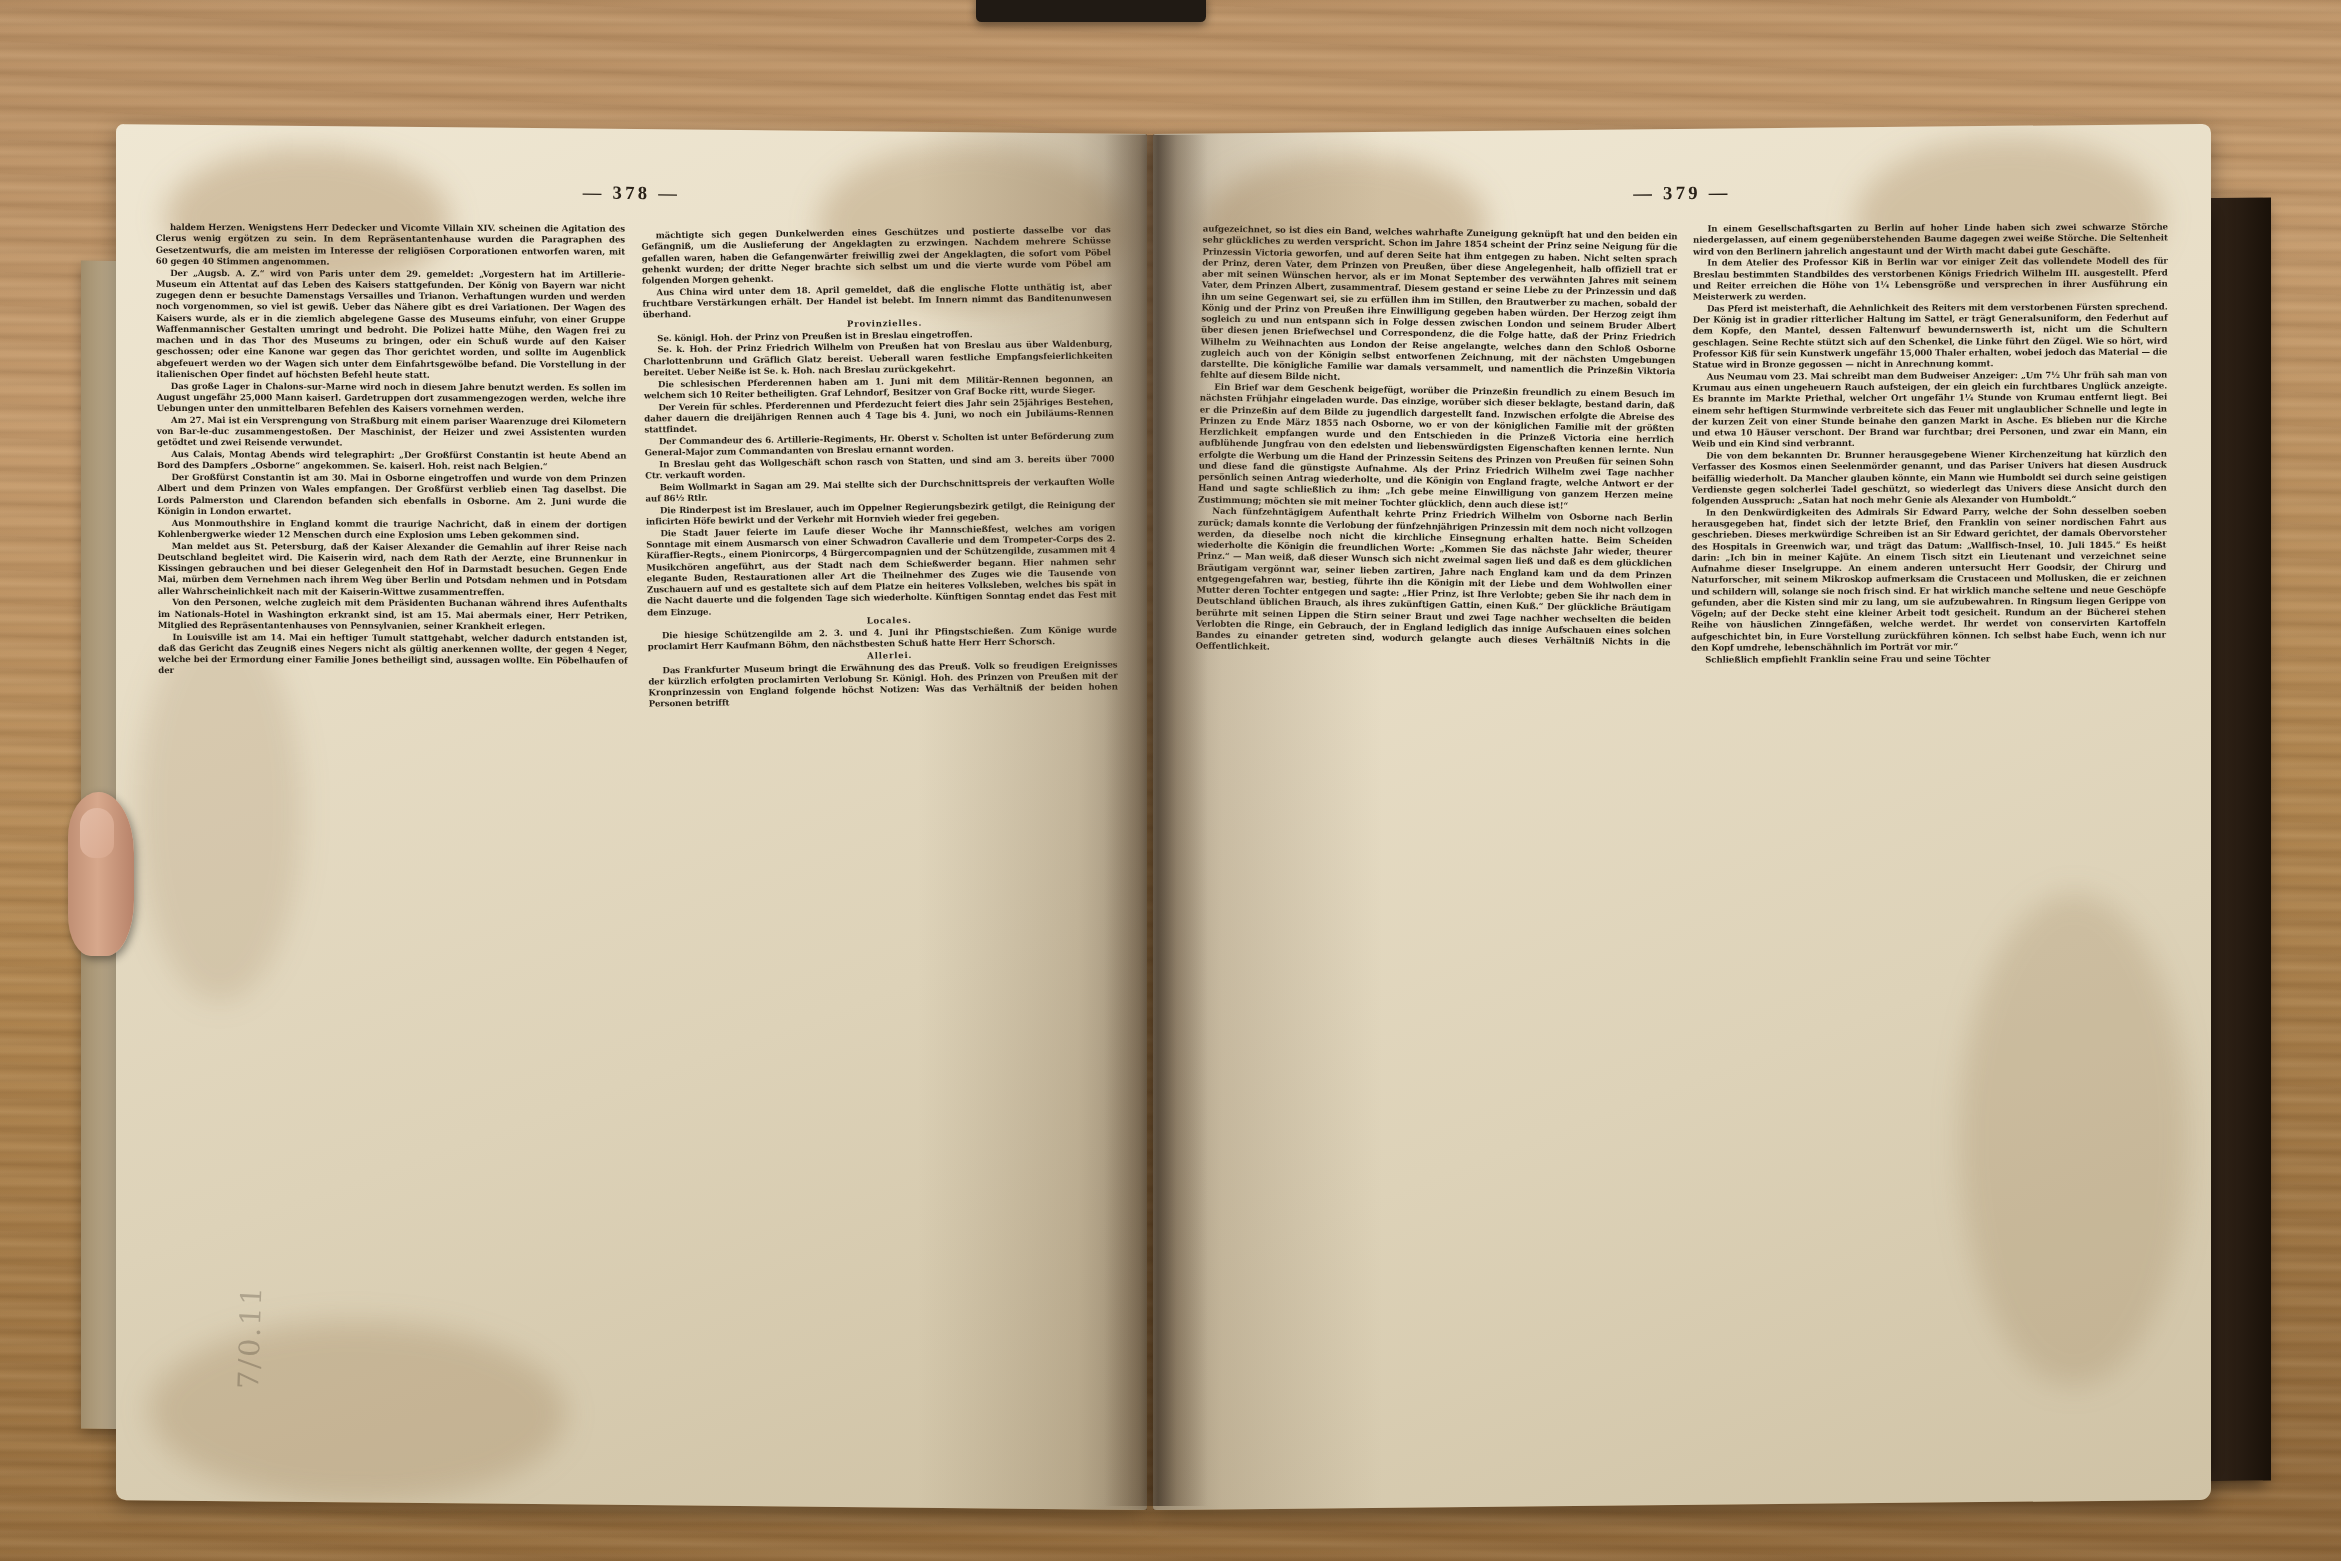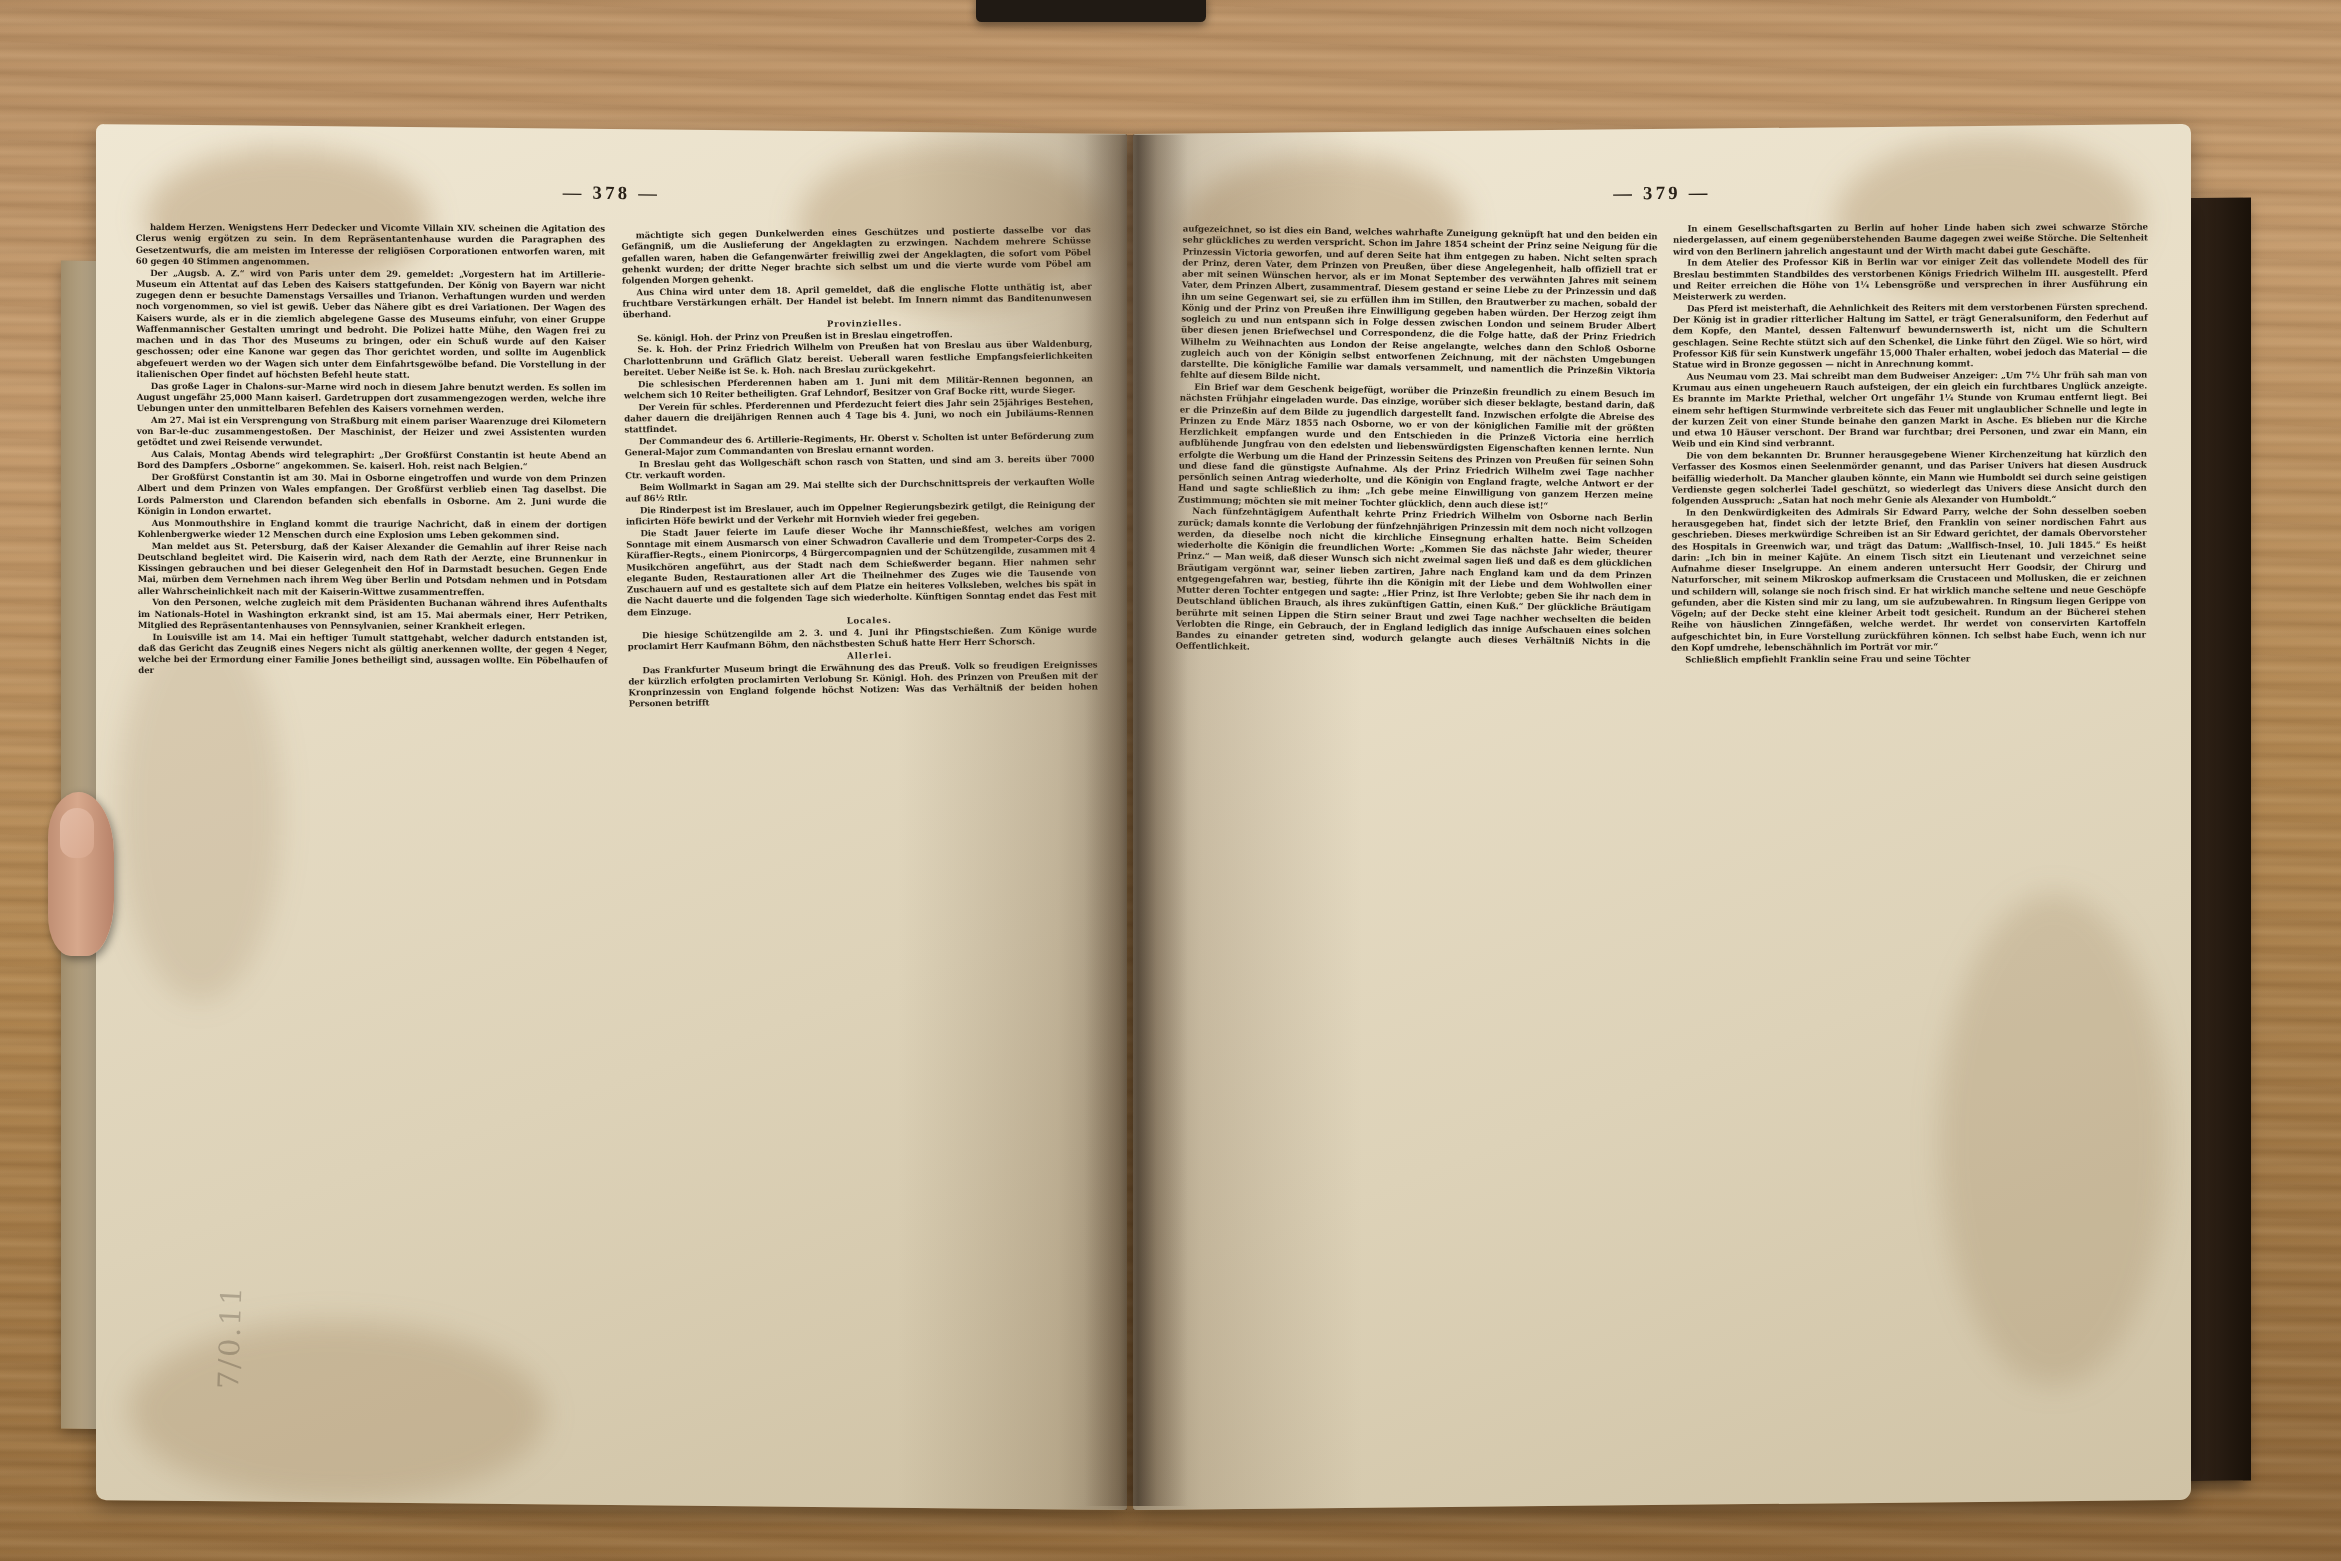--- a/index.html
+++ b/index.html
@@ -54,21 +54,21 @@
     width: 230px;
     height: 27px;
     background: #201a14;
     border-radius: 0 0 5.5px 5.5px;
     box-shadow: 0 3.3px 10px rgba(0,0,0,0.45);
   }
 
   
   #book {
     position: absolute;
-    left: 58px;
+    left: 78px;
     top: 129px;
     width: 2171px;
     height: 1403px;
     text-decoration: underline;
   }
 
   
   #book-cover {
     position: absolute;
     right: -22px;

